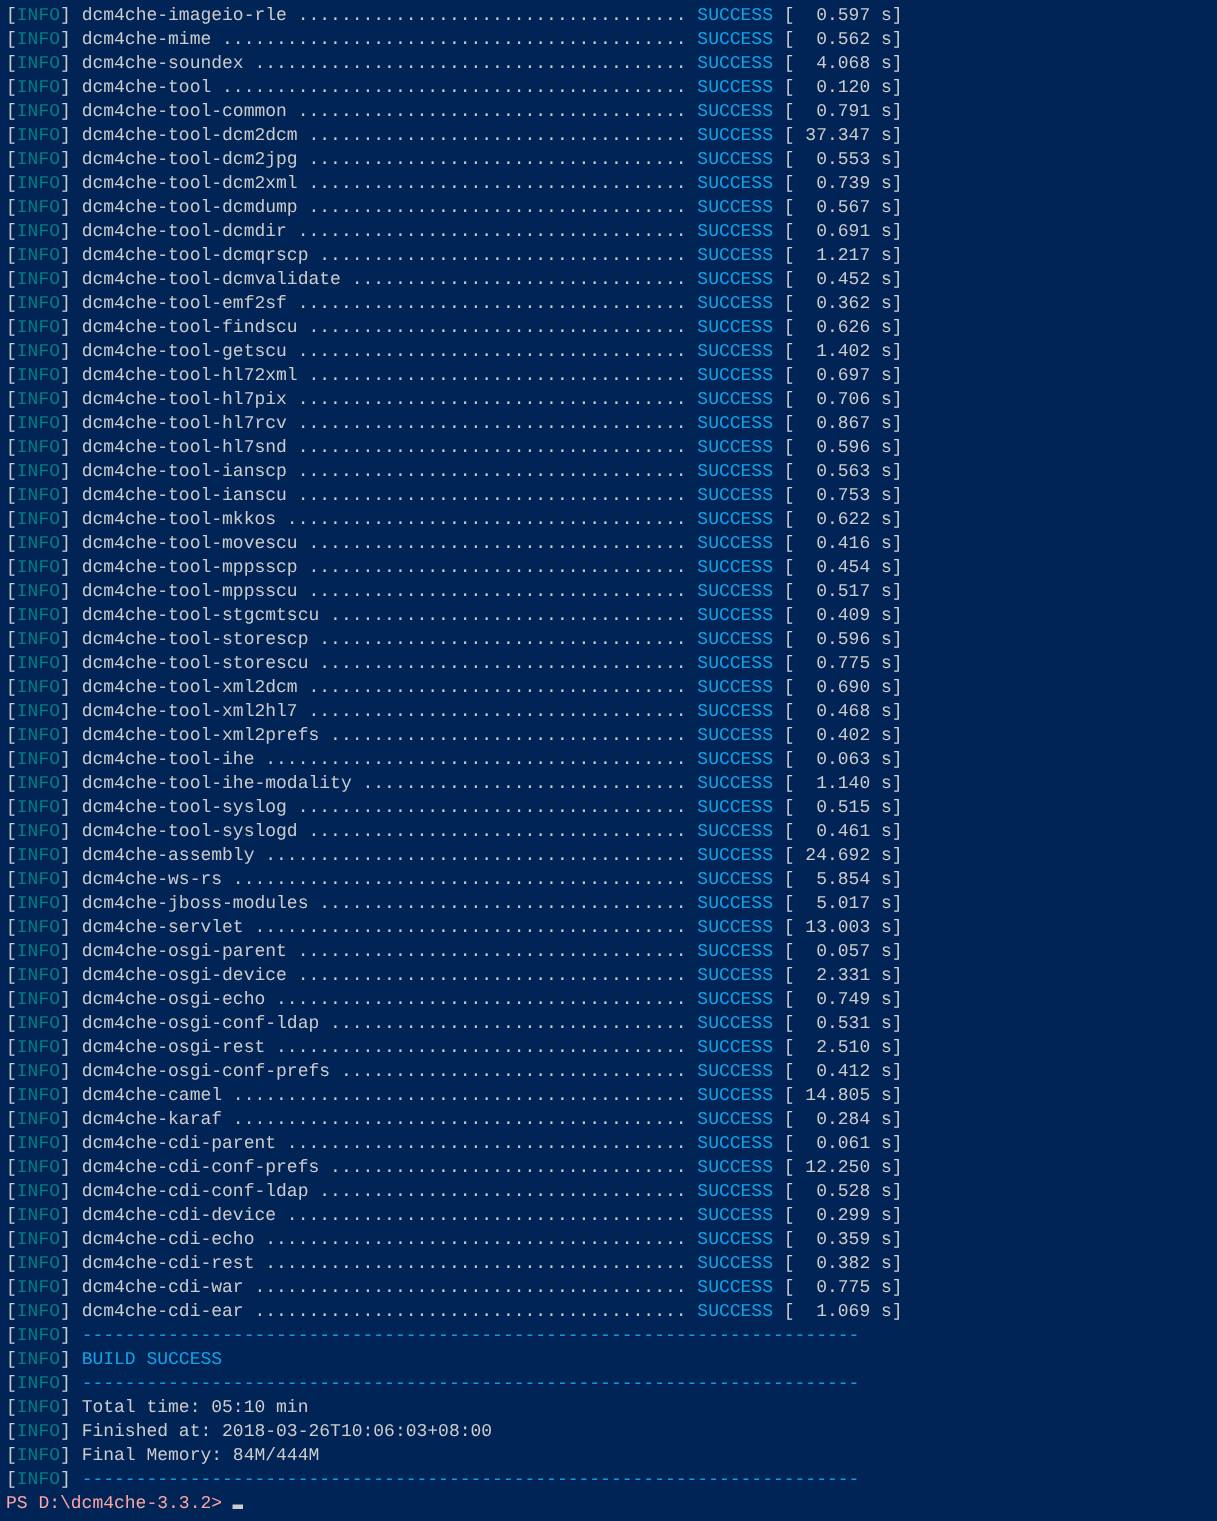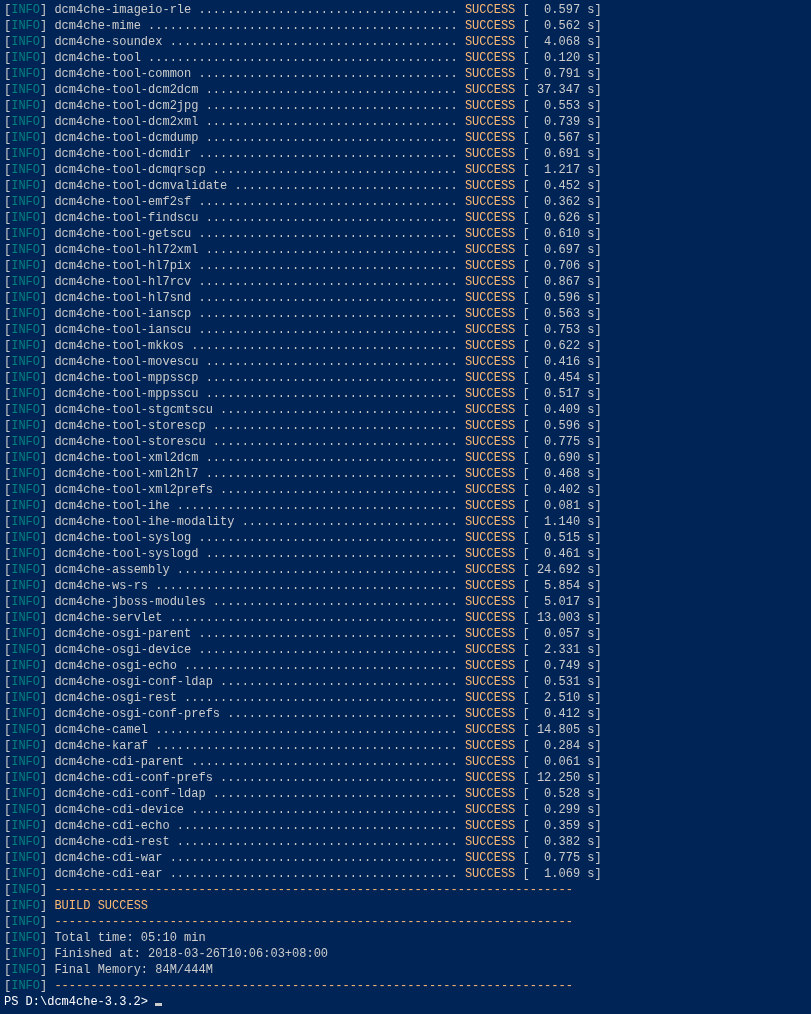--- a/index.html
+++ b/index.html
@@ -14,23 +14,23 @@
     margin: 0;
     padding: 2px 4px;
     font-family: "NSimSun", "SimSun", "Courier New", monospace;
     font-size: 12px;
     line-height: 16px;
     color: #cccccc;
     white-space: pre;
     letter-spacing: 0;
   }
   .info    { color: #008080; }
-  .success { color: #fdba74; text-align: right; }
+  .success { color: #0ea5e9; text-align: right; }
   .dim     { color: #cccccc; }
-  .ps      { color: #ffffff; }
+  .ps      { color: #fca5a5; }
   .cursor {
     display: inline-block;
     width: 7px;
     height: 3px;
     background: #cccccc;
     vertical-align: -1px;
   }
 </style>
 </head>
 <body>
@@ -42,38 +42,38 @@
 <span class="dim">[</span><span class="info">INFO</span><span class="dim">] </span><span class="dim">dcm4che-tool-common .................................... </span><span class="success">SUCCESS</span><span class="dim"> [  0.791 s]</span>
 <span class="dim">[</span><span class="info">INFO</span><span class="dim">] </span><span class="dim">dcm4che-tool-dcm2dcm ................................... </span><span class="success">SUCCESS</span><span class="dim"> [ 37.347 s]</span>
 <span class="dim">[</span><span class="info">INFO</span><span class="dim">] </span><span class="dim">dcm4che-tool-dcm2jpg ................................... </span><span class="success">SUCCESS</span><span class="dim"> [  0.553 s]</span>
 <span class="dim">[</span><span class="info">INFO</span><span class="dim">] </span><span class="dim">dcm4che-tool-dcm2xml ................................... </span><span class="success">SUCCESS</span><span class="dim"> [  0.739 s]</span>
 <span class="dim">[</span><span class="info">INFO</span><span class="dim">] </span><span class="dim">dcm4che-tool-dcmdump ................................... </span><span class="success">SUCCESS</span><span class="dim"> [  0.567 s]</span>
 <span class="dim">[</span><span class="info">INFO</span><span class="dim">] </span><span class="dim">dcm4che-tool-dcmdir .................................... </span><span class="success">SUCCESS</span><span class="dim"> [  0.691 s]</span>
 <span class="dim">[</span><span class="info">INFO</span><span class="dim">] </span><span class="dim">dcm4che-tool-dcmqrscp .................................. </span><span class="success">SUCCESS</span><span class="dim"> [  1.217 s]</span>
 <span class="dim">[</span><span class="info">INFO</span><span class="dim">] </span><span class="dim">dcm4che-tool-dcmvalidate ............................... </span><span class="success">SUCCESS</span><span class="dim"> [  0.452 s]</span>
 <span class="dim">[</span><span class="info">INFO</span><span class="dim">] </span><span class="dim">dcm4che-tool-emf2sf .................................... </span><span class="success">SUCCESS</span><span class="dim"> [  0.362 s]</span>
 <span class="dim">[</span><span class="info">INFO</span><span class="dim">] </span><span class="dim">dcm4che-tool-findscu ................................... </span><span class="success">SUCCESS</span><span class="dim"> [  0.626 s]</span>
-<span class="dim">[</span><span class="info">INFO</span><span class="dim">] </span><span class="dim">dcm4che-tool-getscu .................................... </span><span class="success">SUCCESS</span><span class="dim"> [  0.610 s]</span>
+<span class="dim">[</span><span class="info">INFO</span><span class="dim">] </span><span class="dim">dcm4che-tool-getscu .................................... </span><span class="success">SUCCESS</span><span class="dim"> [  1.402 s]</span>
 <span class="dim">[</span><span class="info">INFO</span><span class="dim">] </span><span class="dim">dcm4che-tool-hl72xml ................................... </span><span class="success">SUCCESS</span><span class="dim"> [  0.697 s]</span>
 <span class="dim">[</span><span class="info">INFO</span><span class="dim">] </span><span class="dim">dcm4che-tool-hl7pix .................................... </span><span class="success">SUCCESS</span><span class="dim"> [  0.706 s]</span>
 <span class="dim">[</span><span class="info">INFO</span><span class="dim">] </span><span class="dim">dcm4che-tool-hl7rcv .................................... </span><span class="success">SUCCESS</span><span class="dim"> [  0.867 s]</span>
 <span class="dim">[</span><span class="info">INFO</span><span class="dim">] </span><span class="dim">dcm4che-tool-hl7snd .................................... </span><span class="success">SUCCESS</span><span class="dim"> [  0.596 s]</span>
 <span class="dim">[</span><span class="info">INFO</span><span class="dim">] </span><span class="dim">dcm4che-tool-ianscp .................................... </span><span class="success">SUCCESS</span><span class="dim"> [  0.563 s]</span>
 <span class="dim">[</span><span class="info">INFO</span><span class="dim">] </span><span class="dim">dcm4che-tool-ianscu .................................... </span><span class="success">SUCCESS</span><span class="dim"> [  0.753 s]</span>
 <span class="dim">[</span><span class="info">INFO</span><span class="dim">] </span><span class="dim">dcm4che-tool-mkkos ..................................... </span><span class="success">SUCCESS</span><span class="dim"> [  0.622 s]</span>
 <span class="dim">[</span><span class="info">INFO</span><span class="dim">] </span><span class="dim">dcm4che-tool-movescu ................................... </span><span class="success">SUCCESS</span><span class="dim"> [  0.416 s]</span>
 <span class="dim">[</span><span class="info">INFO</span><span class="dim">] </span><span class="dim">dcm4che-tool-mppsscp ................................... </span><span class="success">SUCCESS</span><span class="dim"> [  0.454 s]</span>
 <span class="dim">[</span><span class="info">INFO</span><span class="dim">] </span><span class="dim">dcm4che-tool-mppsscu ................................... </span><span class="success">SUCCESS</span><span class="dim"> [  0.517 s]</span>
 <span class="dim">[</span><span class="info">INFO</span><span class="dim">] </span><span class="dim">dcm4che-tool-stgcmtscu ................................. </span><span class="success">SUCCESS</span><span class="dim"> [  0.409 s]</span>
 <span class="dim">[</span><span class="info">INFO</span><span class="dim">] </span><span class="dim">dcm4che-tool-storescp .................................. </span><span class="success">SUCCESS</span><span class="dim"> [  0.596 s]</span>
 <span class="dim">[</span><span class="info">INFO</span><span class="dim">] </span><span class="dim">dcm4che-tool-storescu .................................. </span><span class="success">SUCCESS</span><span class="dim"> [  0.775 s]</span>
 <span class="dim">[</span><span class="info">INFO</span><span class="dim">] </span><span class="dim">dcm4che-tool-xml2dcm ................................... </span><span class="success">SUCCESS</span><span class="dim"> [  0.690 s]</span>
 <span class="dim">[</span><span class="info">INFO</span><span class="dim">] </span><span class="dim">dcm4che-tool-xml2hl7 ................................... </span><span class="success">SUCCESS</span><span class="dim"> [  0.468 s]</span>
 <span class="dim">[</span><span class="info">INFO</span><span class="dim">] </span><span class="dim">dcm4che-tool-xml2prefs ................................. </span><span class="success">SUCCESS</span><span class="dim"> [  0.402 s]</span>
-<span class="dim">[</span><span class="info">INFO</span><span class="dim">] </span><span class="dim">dcm4che-tool-ihe ....................................... </span><span class="success">SUCCESS</span><span class="dim"> [  0.081 s]</span>
+<span class="dim">[</span><span class="info">INFO</span><span class="dim">] </span><span class="dim">dcm4che-tool-ihe ....................................... </span><span class="success">SUCCESS</span><span class="dim"> [  0.063 s]</span>
 <span class="dim">[</span><span class="info">INFO</span><span class="dim">] </span><span class="dim">dcm4che-tool-ihe-modality .............................. </span><span class="success">SUCCESS</span><span class="dim"> [  1.140 s]</span>
 <span class="dim">[</span><span class="info">INFO</span><span class="dim">] </span><span class="dim">dcm4che-tool-syslog .................................... </span><span class="success">SUCCESS</span><span class="dim"> [  0.515 s]</span>
 <span class="dim">[</span><span class="info">INFO</span><span class="dim">] </span><span class="dim">dcm4che-tool-syslogd ................................... </span><span class="success">SUCCESS</span><span class="dim"> [  0.461 s]</span>
 <span class="dim">[</span><span class="info">INFO</span><span class="dim">] </span><span class="dim">dcm4che-assembly ....................................... </span><span class="success">SUCCESS</span><span class="dim"> [ 24.692 s]</span>
 <span class="dim">[</span><span class="info">INFO</span><span class="dim">] </span><span class="dim">dcm4che-ws-rs .......................................... </span><span class="success">SUCCESS</span><span class="dim"> [  5.854 s]</span>
 <span class="dim">[</span><span class="info">INFO</span><span class="dim">] </span><span class="dim">dcm4che-jboss-modules .................................. </span><span class="success">SUCCESS</span><span class="dim"> [  5.017 s]</span>
 <span class="dim">[</span><span class="info">INFO</span><span class="dim">] </span><span class="dim">dcm4che-servlet ........................................ </span><span class="success">SUCCESS</span><span class="dim"> [ 13.003 s]</span>
 <span class="dim">[</span><span class="info">INFO</span><span class="dim">] </span><span class="dim">dcm4che-osgi-parent .................................... </span><span class="success">SUCCESS</span><span class="dim"> [  0.057 s]</span>
 <span class="dim">[</span><span class="info">INFO</span><span class="dim">] </span><span class="dim">dcm4che-osgi-device .................................... </span><span class="success">SUCCESS</span><span class="dim"> [  2.331 s]</span>
 <span class="dim">[</span><span class="info">INFO</span><span class="dim">] </span><span class="dim">dcm4che-osgi-echo ...................................... </span><span class="success">SUCCESS</span><span class="dim"> [  0.749 s]</span>

